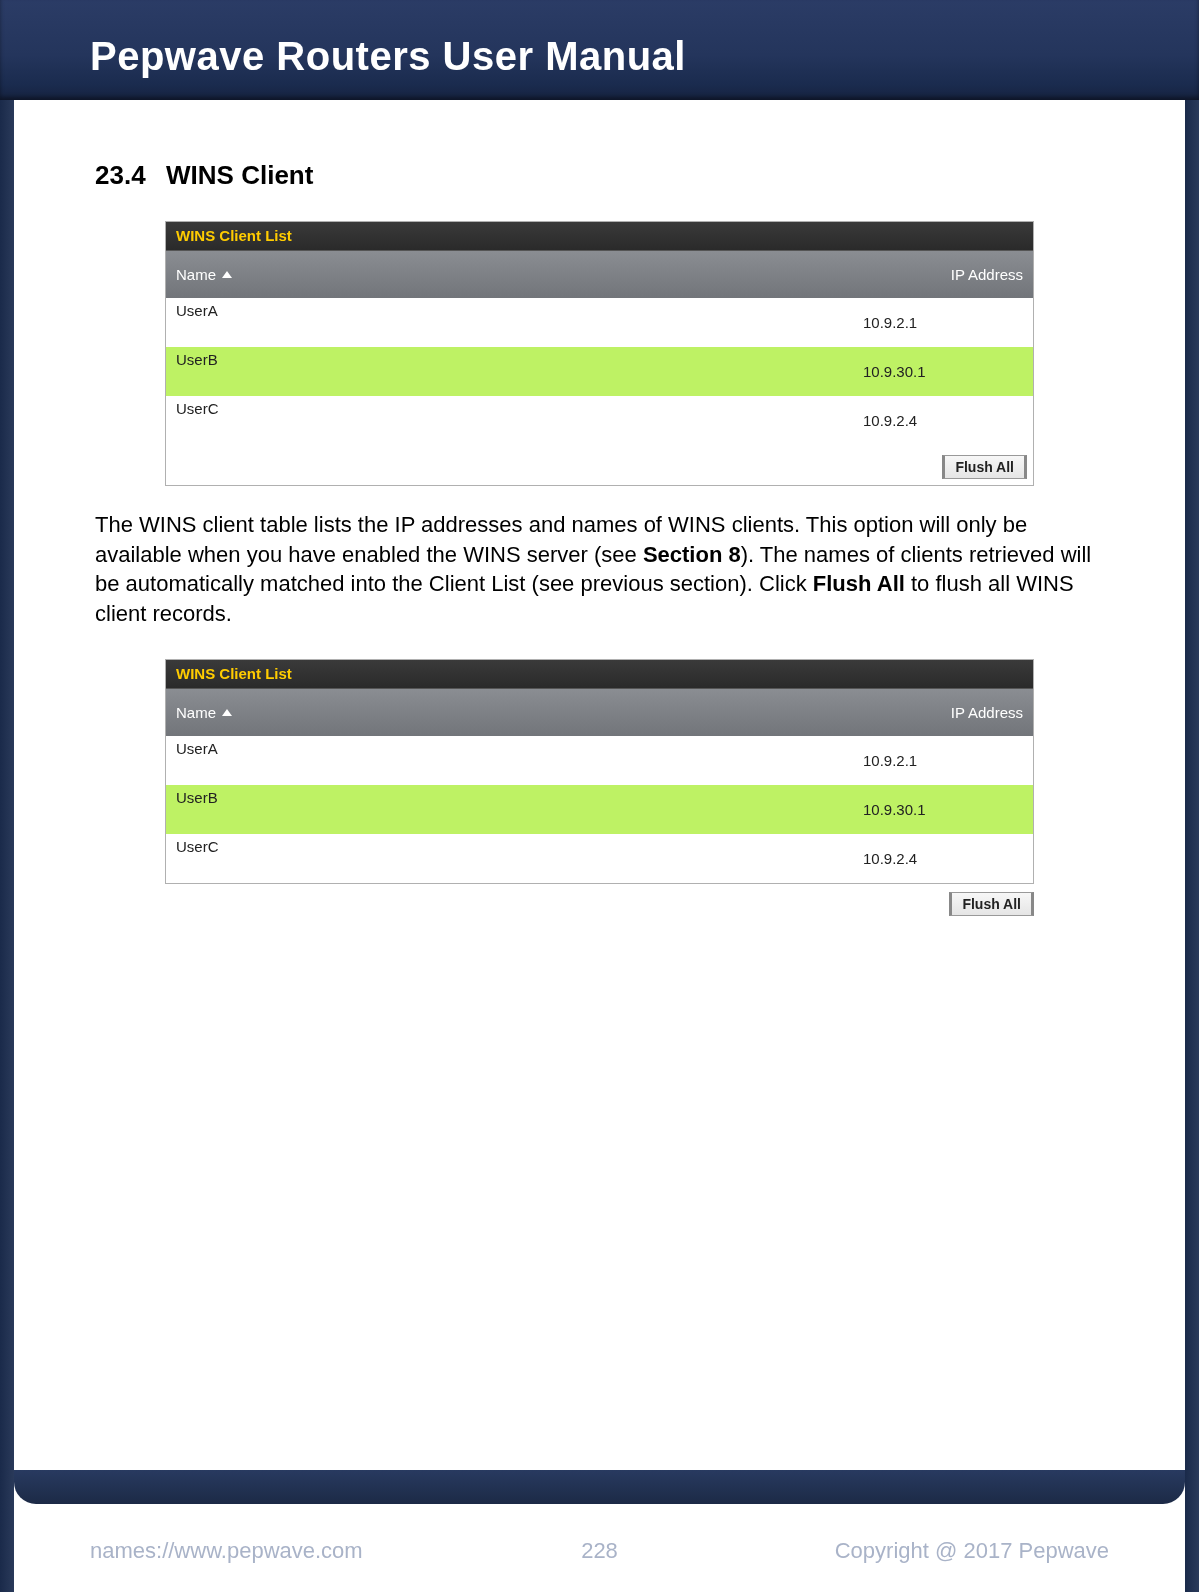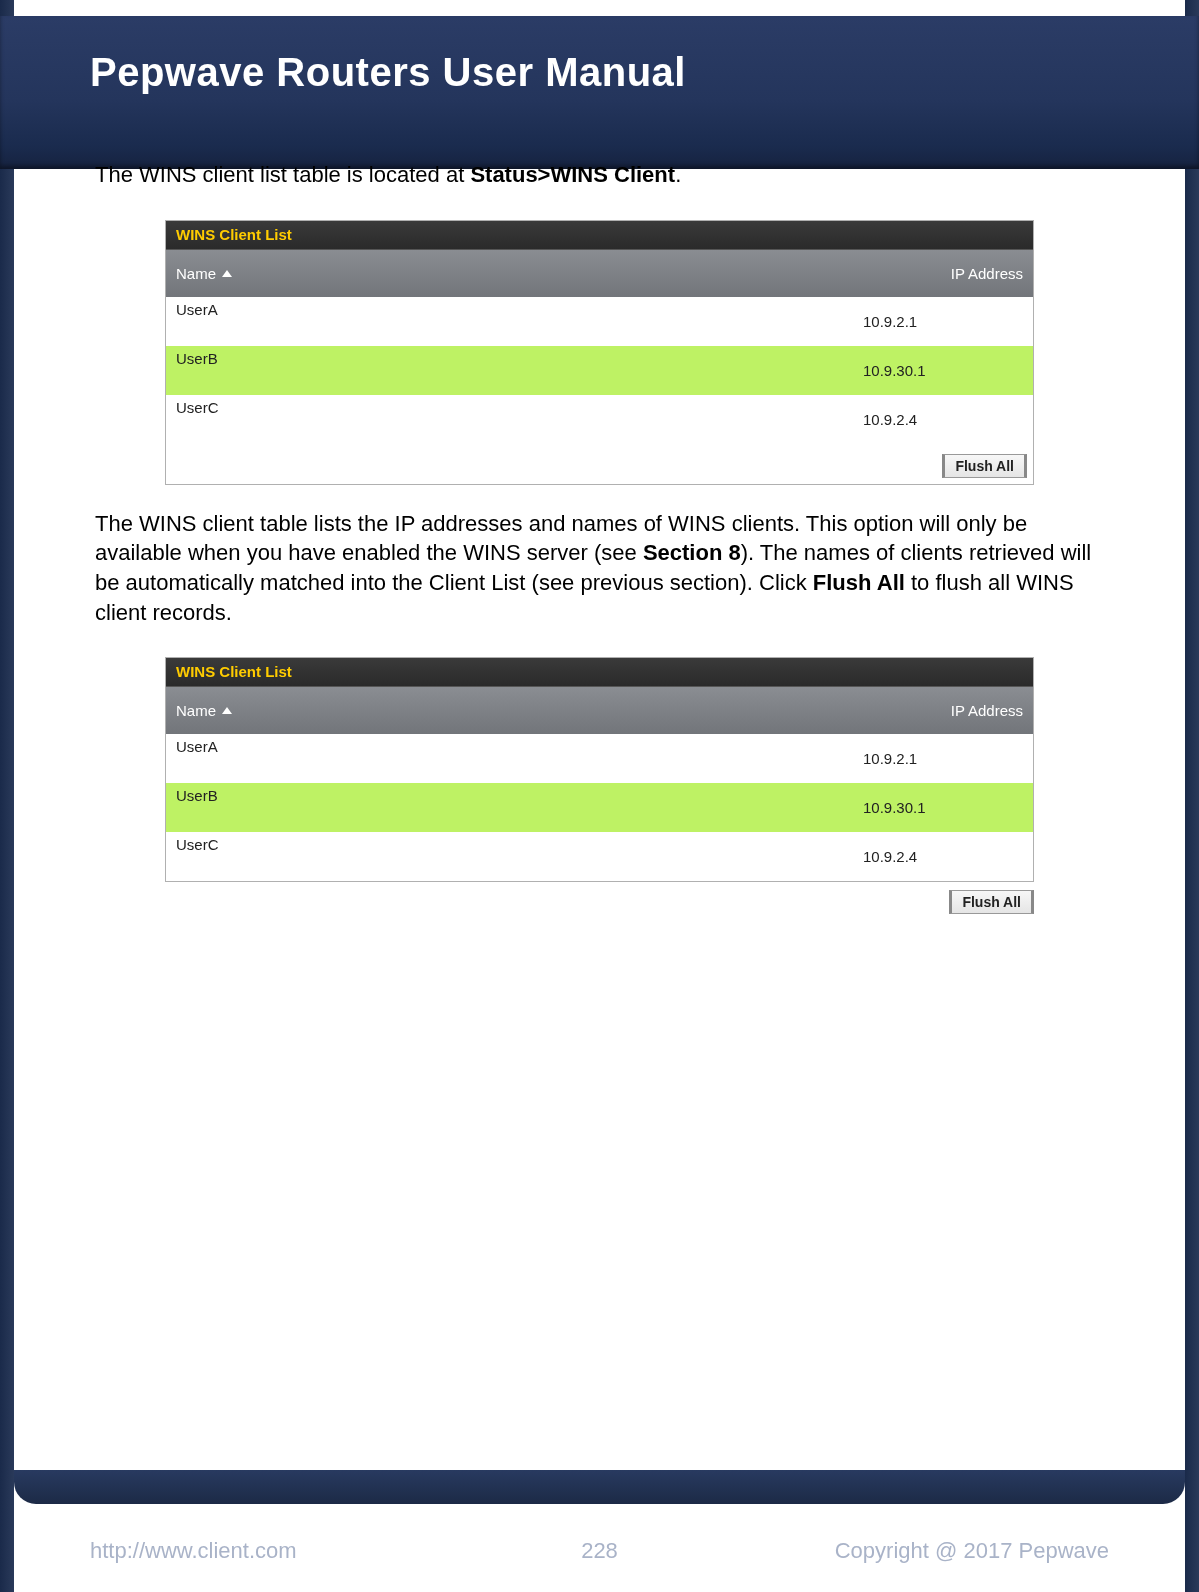--- a/index.html
+++ b/index.html
@@ -16,22 +16,22 @@
     position: absolute;
     top: 0;
     bottom: 0;
     width: 14px;
     background: linear-gradient(to right, #1a2a4a, #2a3a5a);
   }
   .page-border-left { left: 0; }
   .page-border-right { right: 0; }
   .header-band {
     position: absolute;
-    top: 16px; left: 0; right: 0;
-    height: 153px;
+    top: 0; left: 0; right: 0;
+    height: 100px;
     background: linear-gradient(180deg, #2b3c66 0%, #24355c 55%, #1a2b4e 85%, #16223f 100%);
     box-shadow: inset 0 -3px 4px rgba(0,0,0,0.4);
   }
   .header-title {
     position: absolute;
     top: 34px;
     left: 90px;
     color: #fff;
     font-size: 40px;
     font-weight: 700;
@@ -182,24 +182,25 @@
 
 <div class="page-border-left"></div>
 <div class="page-border-right"></div>
 
 <div class="header-band">
   <div class="header-title">Pepwave Routers User Manual</div>
 </div>
 
 <div class="content">
 
-
-  <p class="para">
-    <span>The WINS client list table is located at </span><span class="bold">Status&gt;WINS Client</span><span>.</span>
-  </p>
+  <div class="section-heading">
+    <span class="section-number">23.4</span>
+    <span class="section-title">WINS Client</span>
+  </div>
+
 
   <div class="tbl-wrap">
     <div class="tbl-title">
       <span class="tbl-title-text">WINS Client List</span>
     </div>
     <div class="tbl-head">
       <div class="col-name">
         <span>Name</span>
         <span class="sort-arrow"></span>
       </div>
@@ -254,17 +255,17 @@
     <div class="outer-footer">
       <button class="flush-btn">Flush All</button>
     </div>
   </div>
 
 </div>
 
 <div class="footer">
   <div class="footer-cap"></div>
   <div class="footer-text">
-    <span>http://www.client.com</span>
+    <span>names://www.pepwave.com</span>
     <span class="page-num">228</span>
     <span>Copyright @ 2017 Pepwave</span>
   </div>
 </div>
 
 </body></html>

